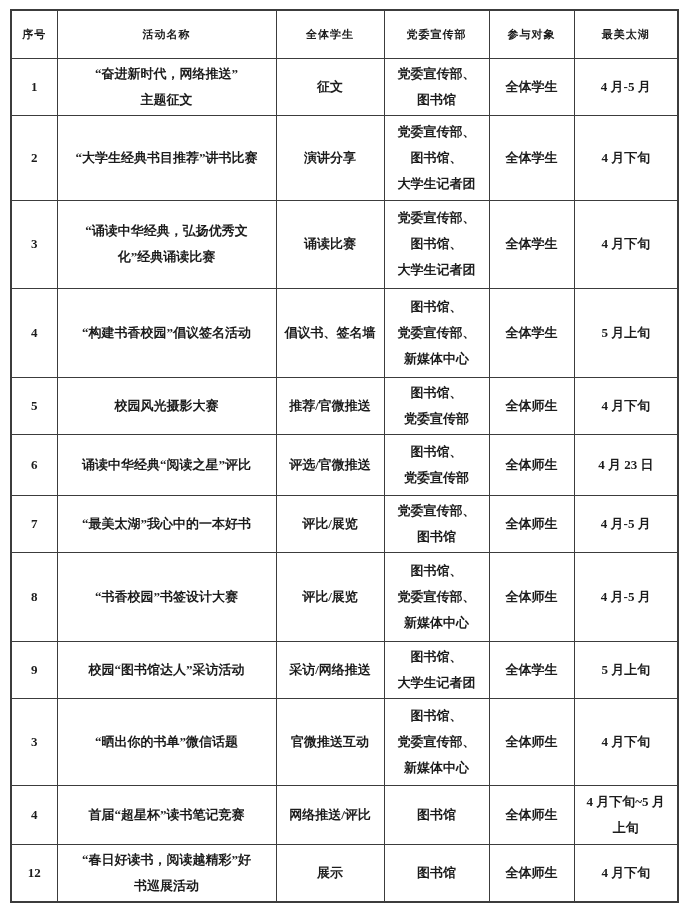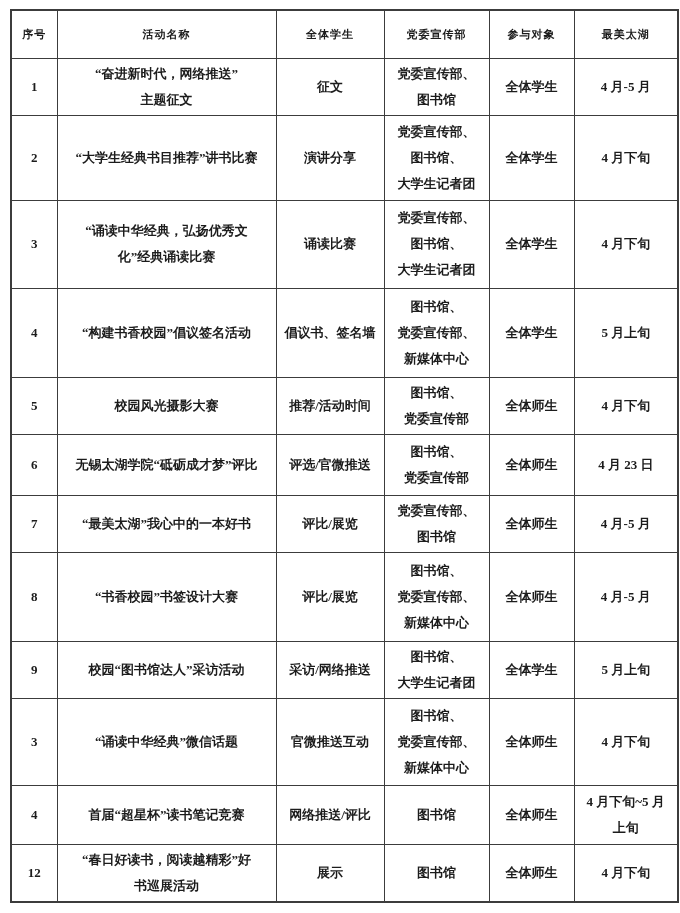--- a/index.html
+++ b/index.html
@@ -112,29 +112,29 @@
           <td>倡议书、签名墙</td>
           <td>图书馆、
 党委宣传部、
 新媒体中心</td>
           <td>全体学生</td>
           <td>5 月上旬</td>
         </tr>
         <tr style="height: 55px;">
           <td>5</td>
           <td>校园风光摄影大赛</td>
-          <td>推荐/活动时间</td>
+          <td>推荐/官微推送</td>
           <td>图书馆、
 党委宣传部</td>
           <td>全体师生</td>
           <td>4 月下旬</td>
         </tr>
         <tr style="height: 61px;">
           <td>6</td>
-          <td>无锡太湖学院“砥砺成才梦”评比</td>
+          <td>诵读中华经典“阅读之星”评比</td>
           <td>评选/官微推送</td>
           <td>图书馆、
 党委宣传部</td>
           <td>全体师生</td>
           <td>4 月 23 日</td>
         </tr>
         <tr style="height: 56px;">
           <td>7</td>
           <td>“最美太湖”我心中的一本好书</td>
           <td>评比/展览</td>
@@ -157,21 +157,21 @@
           <td>9</td>
           <td>校园“图书馆达人”采访活动</td>
           <td>采访/网络推送</td>
           <td>图书馆、
 大学生记者团</td>
           <td>全体学生</td>
           <td>5 月上旬</td>
         </tr>
         <tr style="height: 87px;">
           <td>3</td>
-          <td>“诵读中华经典”微信话题</td>
+          <td>“晒出你的书单”微信话题</td>
           <td>官微推送互动</td>
           <td>图书馆、
 党委宣传部、
 新媒体中心</td>
           <td>全体师生</td>
           <td>4 月下旬</td>
         </tr>
         <tr style="height: 59px;">
           <td>4</td>
           <td>首届“超星杯”读书笔记竞赛</td>

